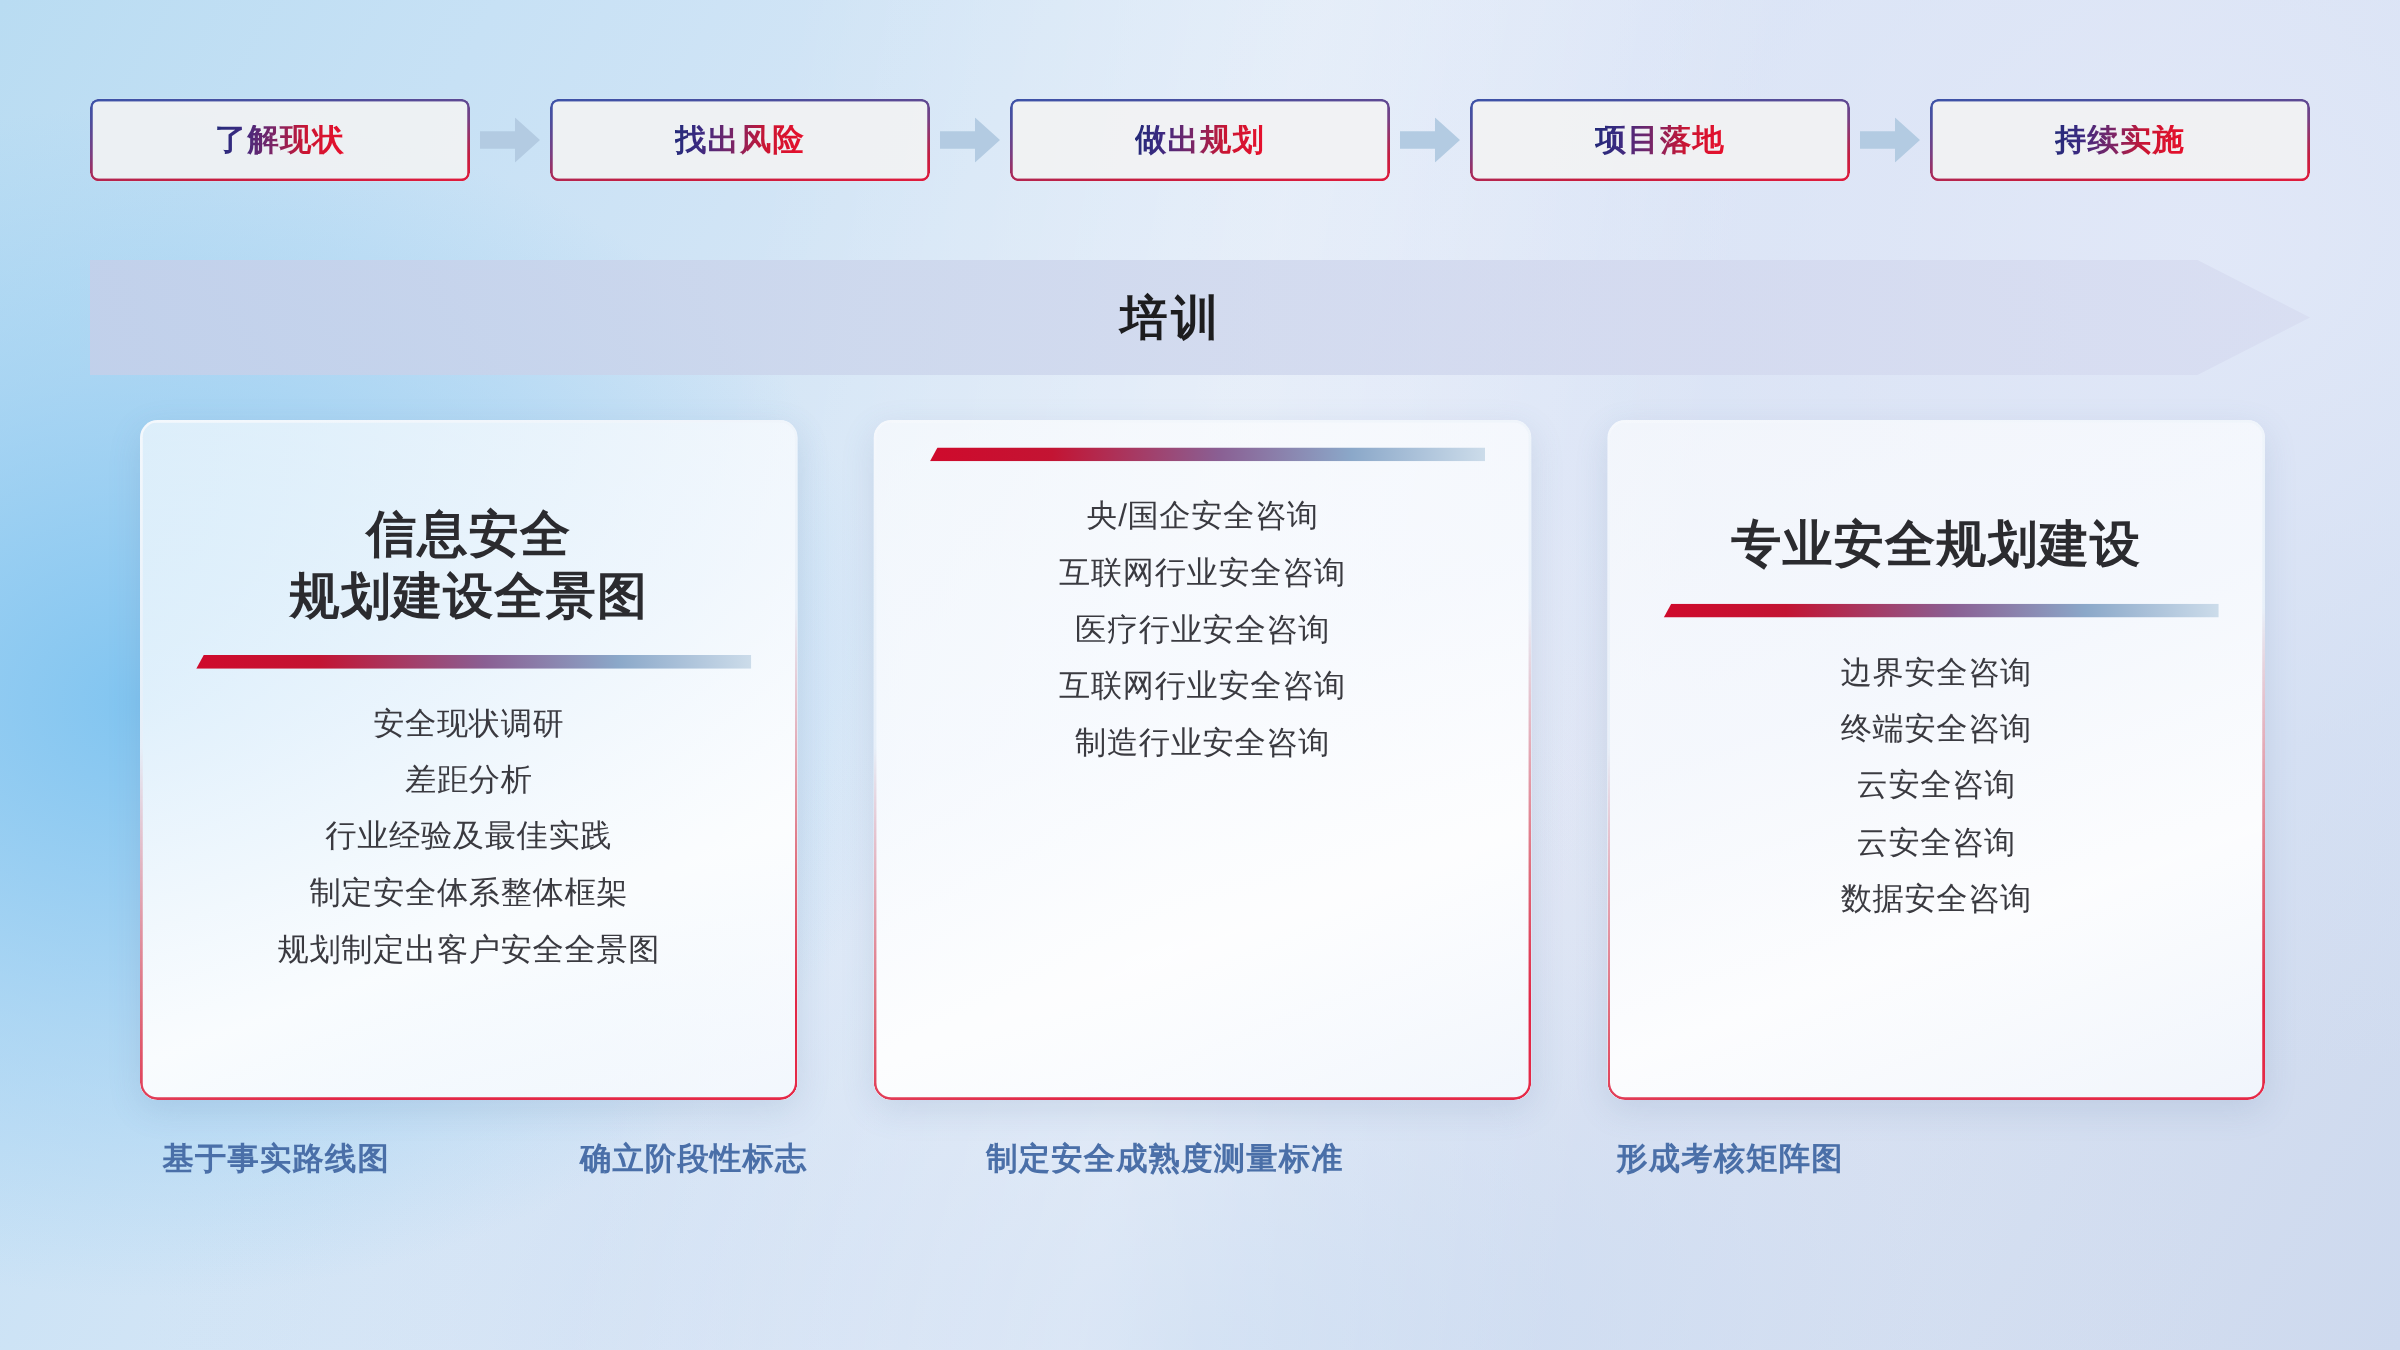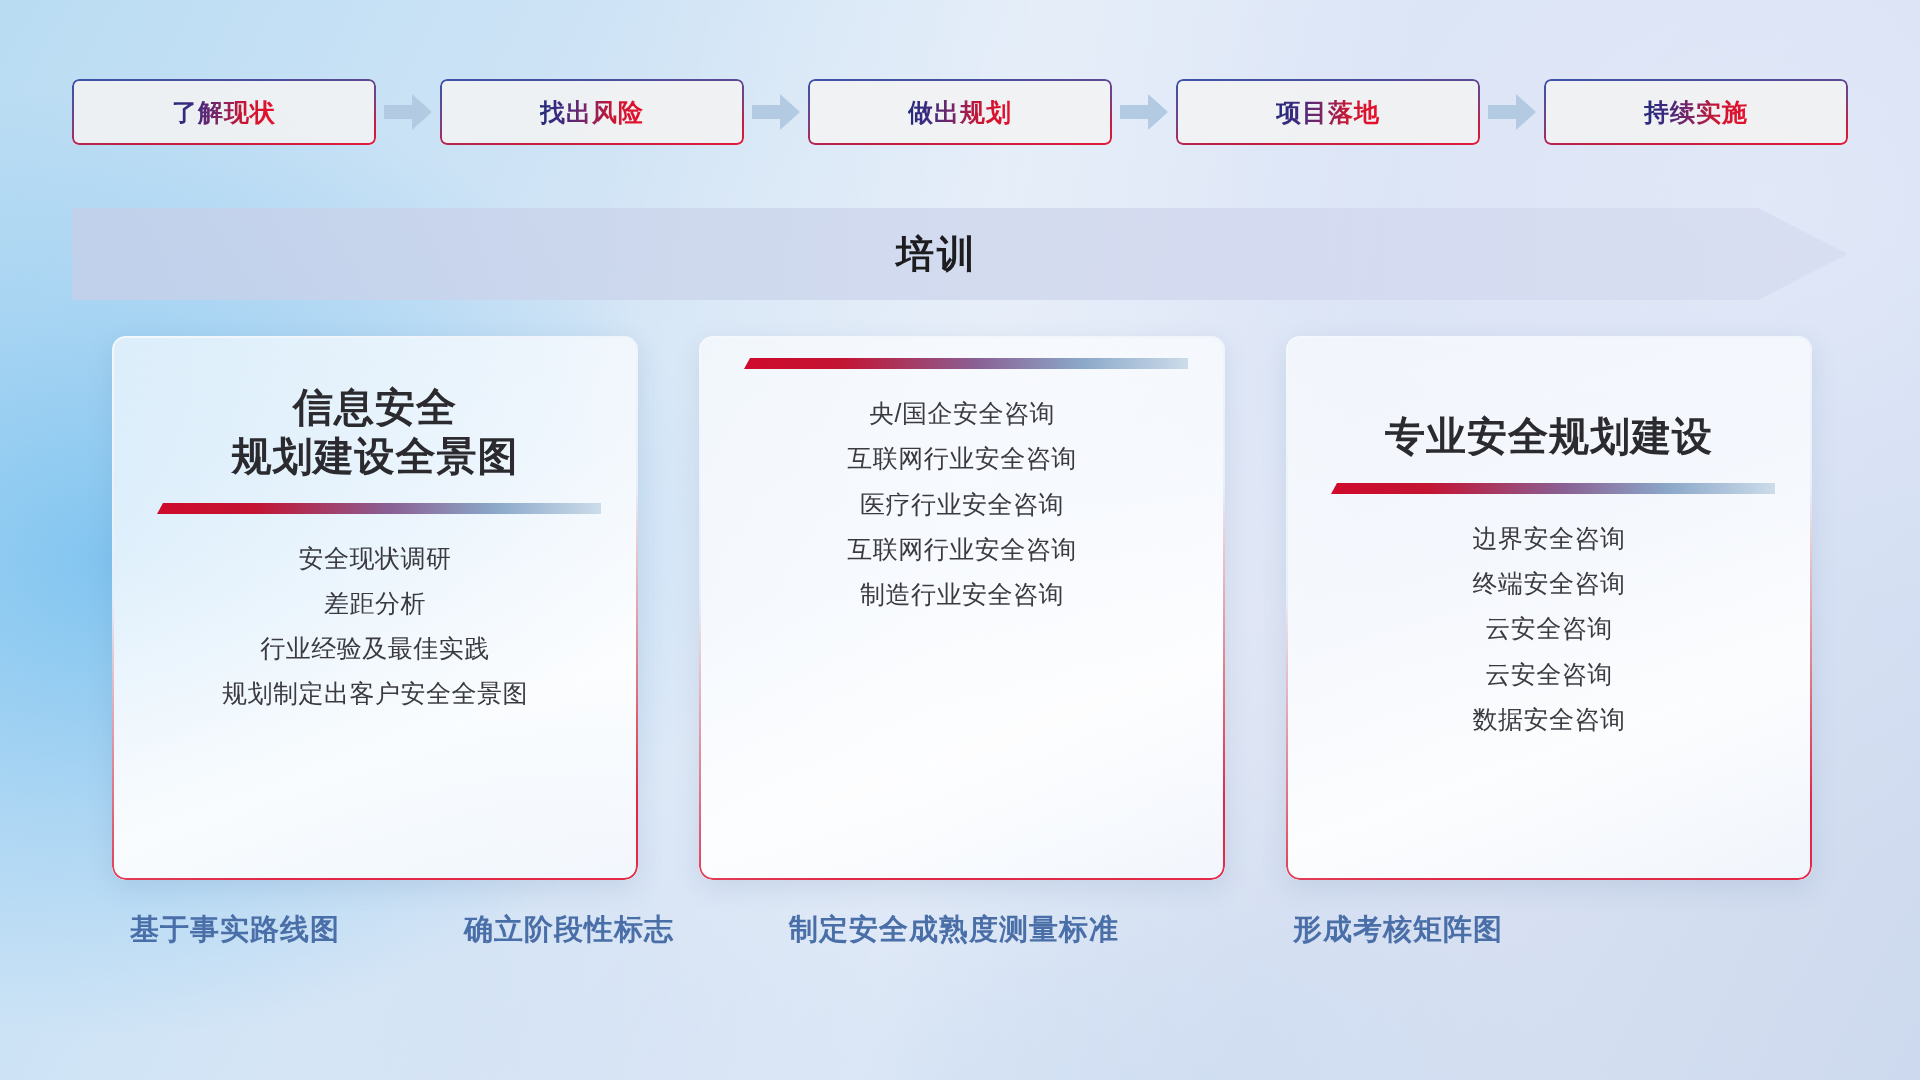--- a/index.html
+++ b/index.html
@@ -160,21 +160,21 @@
   .card-title {
     margin-top: 52px;
     text-align: center;
     font-size: 40px;
     font-weight: 700;
     color: #2b2b2f;
     line-height: 1.22;
     letter-spacing: 1px;
     white-space: pre-line;
   }
-  .card-title.two-line { margin-top: 47px; }
+  .card-title.two-line { margin-top: 68px; }
   .card-title.one-line { margin-top: 76px; }
   .divider {
     margin-top: 22px;
     width: 452px;
     height: 11px;
   }
   .divider svg { display: block; }
   .card-list {
     margin-top: 26px;
     display: flex;
@@ -193,21 +193,21 @@
   #captions {
     position: absolute;
     left: 0;
     top: 910px;
     width: 1920px;
     height: 46px;
   }
   .caption {
     position: absolute;
     top: 0;
-    font-size: 29px;
+    font-size: 25px;
     font-weight: 700;
     color: #4a6fa8;
     letter-spacing: 1px;
     white-space: nowrap;
   }
 </style>
 </head>
 <body>
 
 <div id="bg-layer"></div>
@@ -288,20 +288,21 @@
               <stop offset="100%" stop-color="#ccdcea"></stop>
             </linearGradient>
           </defs>
           <path d="M8 11 L14 0 H452 L452 11 Z" fill="url(#divGrad1)"></path>
         </svg>
       </div>
       <div class="card-list">
         <div class="card-list-item">安全现状调研</div>
         <div class="card-list-item">差距分析</div>
         <div class="card-list-item">行业经验及最佳实践</div>
+        <div class="card-list-item">制定安全体系整体框架</div>
         <div class="card-list-item">规划制定出客户安全全景图</div>
       </div>
     </div>
   </div>
 
   <div class="card">
     <div class="card-inner">
       <div class="divider">
         <svg width="452" height="11" viewBox="0 0 452 11">
           <defs>

